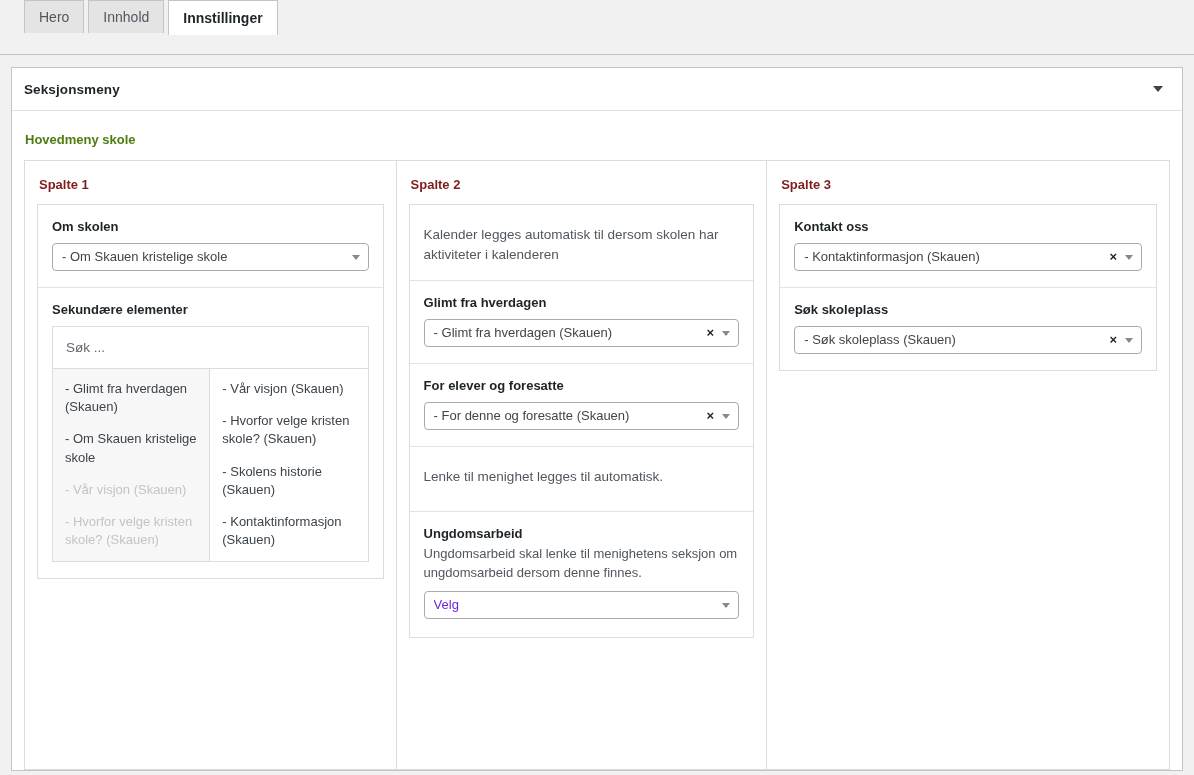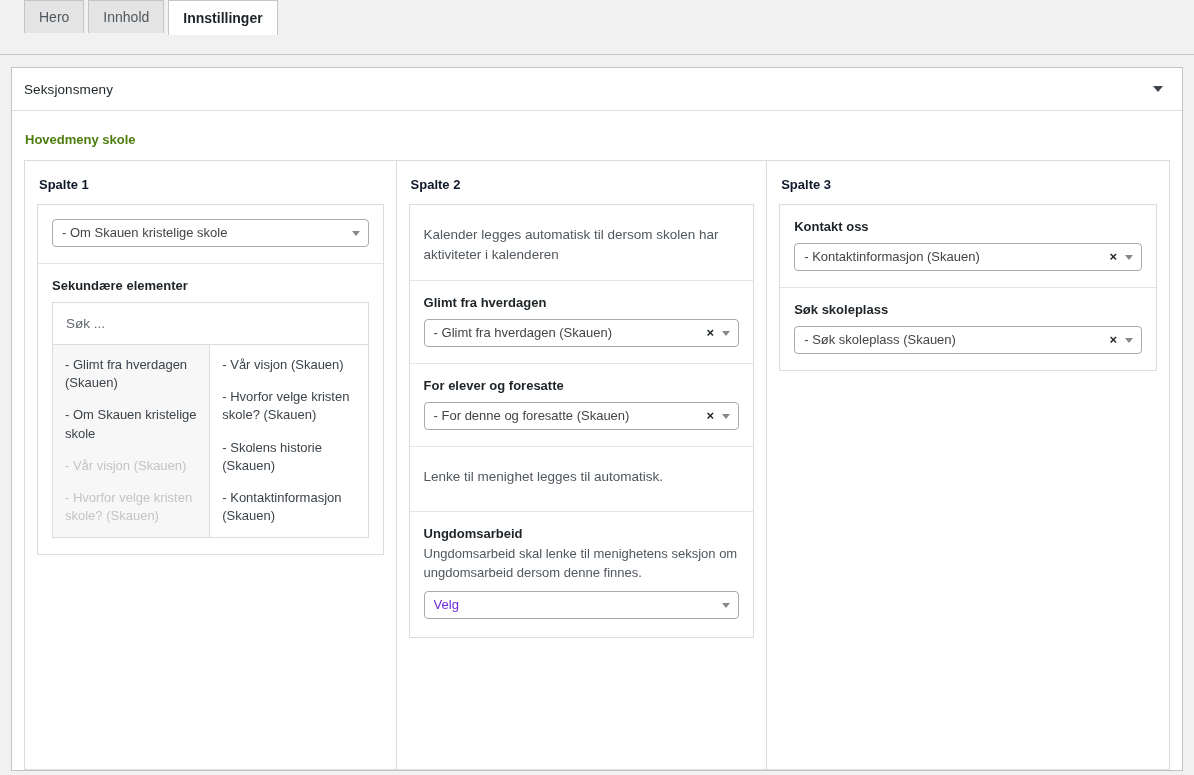--- a/index.html
+++ b/index.html
@@ -81,21 +81,21 @@
     height: 43px;
     border-bottom: 1px solid #e0e0e0;
     box-sizing: border-box;
     display: flex;
     align-items: center;
     padding: 0 16px 0 12px;
     cursor: pointer;
   }
   .panel-title {
     font-size: 13.5px;
-    font-weight: normal;
+    font-weight: bold;
     color: #1d2327;
     letter-spacing: 0.1px;
   }
   .collapse-toggle {
     margin-left: auto;
     width: 16px;
     height: 16px;
     display: flex;
     align-items: center;
     justify-content: center;
@@ -133,21 +133,21 @@
     border-bottom: 1px solid #dcdcde;
   }
   .col:last-child { border-right: none; }
   .col-1 { width: 380px; }
   .col-2 { width: 379px; }
   .col-3 { width: 411px; }
 
   .col-title {
     font-size: 13px;
     font-weight: bold;
-    color: #0f172a;
+    color: #7f1d1d;
     margin: 2px 0 12px 2px;
   }
 
   
   .card {
     border: 1px solid #dcdcde;
     background: #fff;
     box-sizing: border-box;
   }
   .card-section {
@@ -299,20 +299,21 @@
       <div class="menu-group-title">Hovedmeny skole</div>
 
       <div class="cols">
 
         <div class="col col-1">
           <div class="col-title">Spalte 1</div>
 
           <div class="card">
 
             <div class="card-section">
+              <div class="field-label">Om skolen</div>
               <div class="select no-clear">
                 <span class="select-value">- Om Skauen kristelige skole</span>
                 <span class="select-arrow"></span>
               </div>
             </div>
 
             <div class="card-section">
               <div class="field-label">Sekundære elementer</div>
               <div class="picker">
                 <input class="picker-search" type="text" placeholder="Søk ..." style="">

